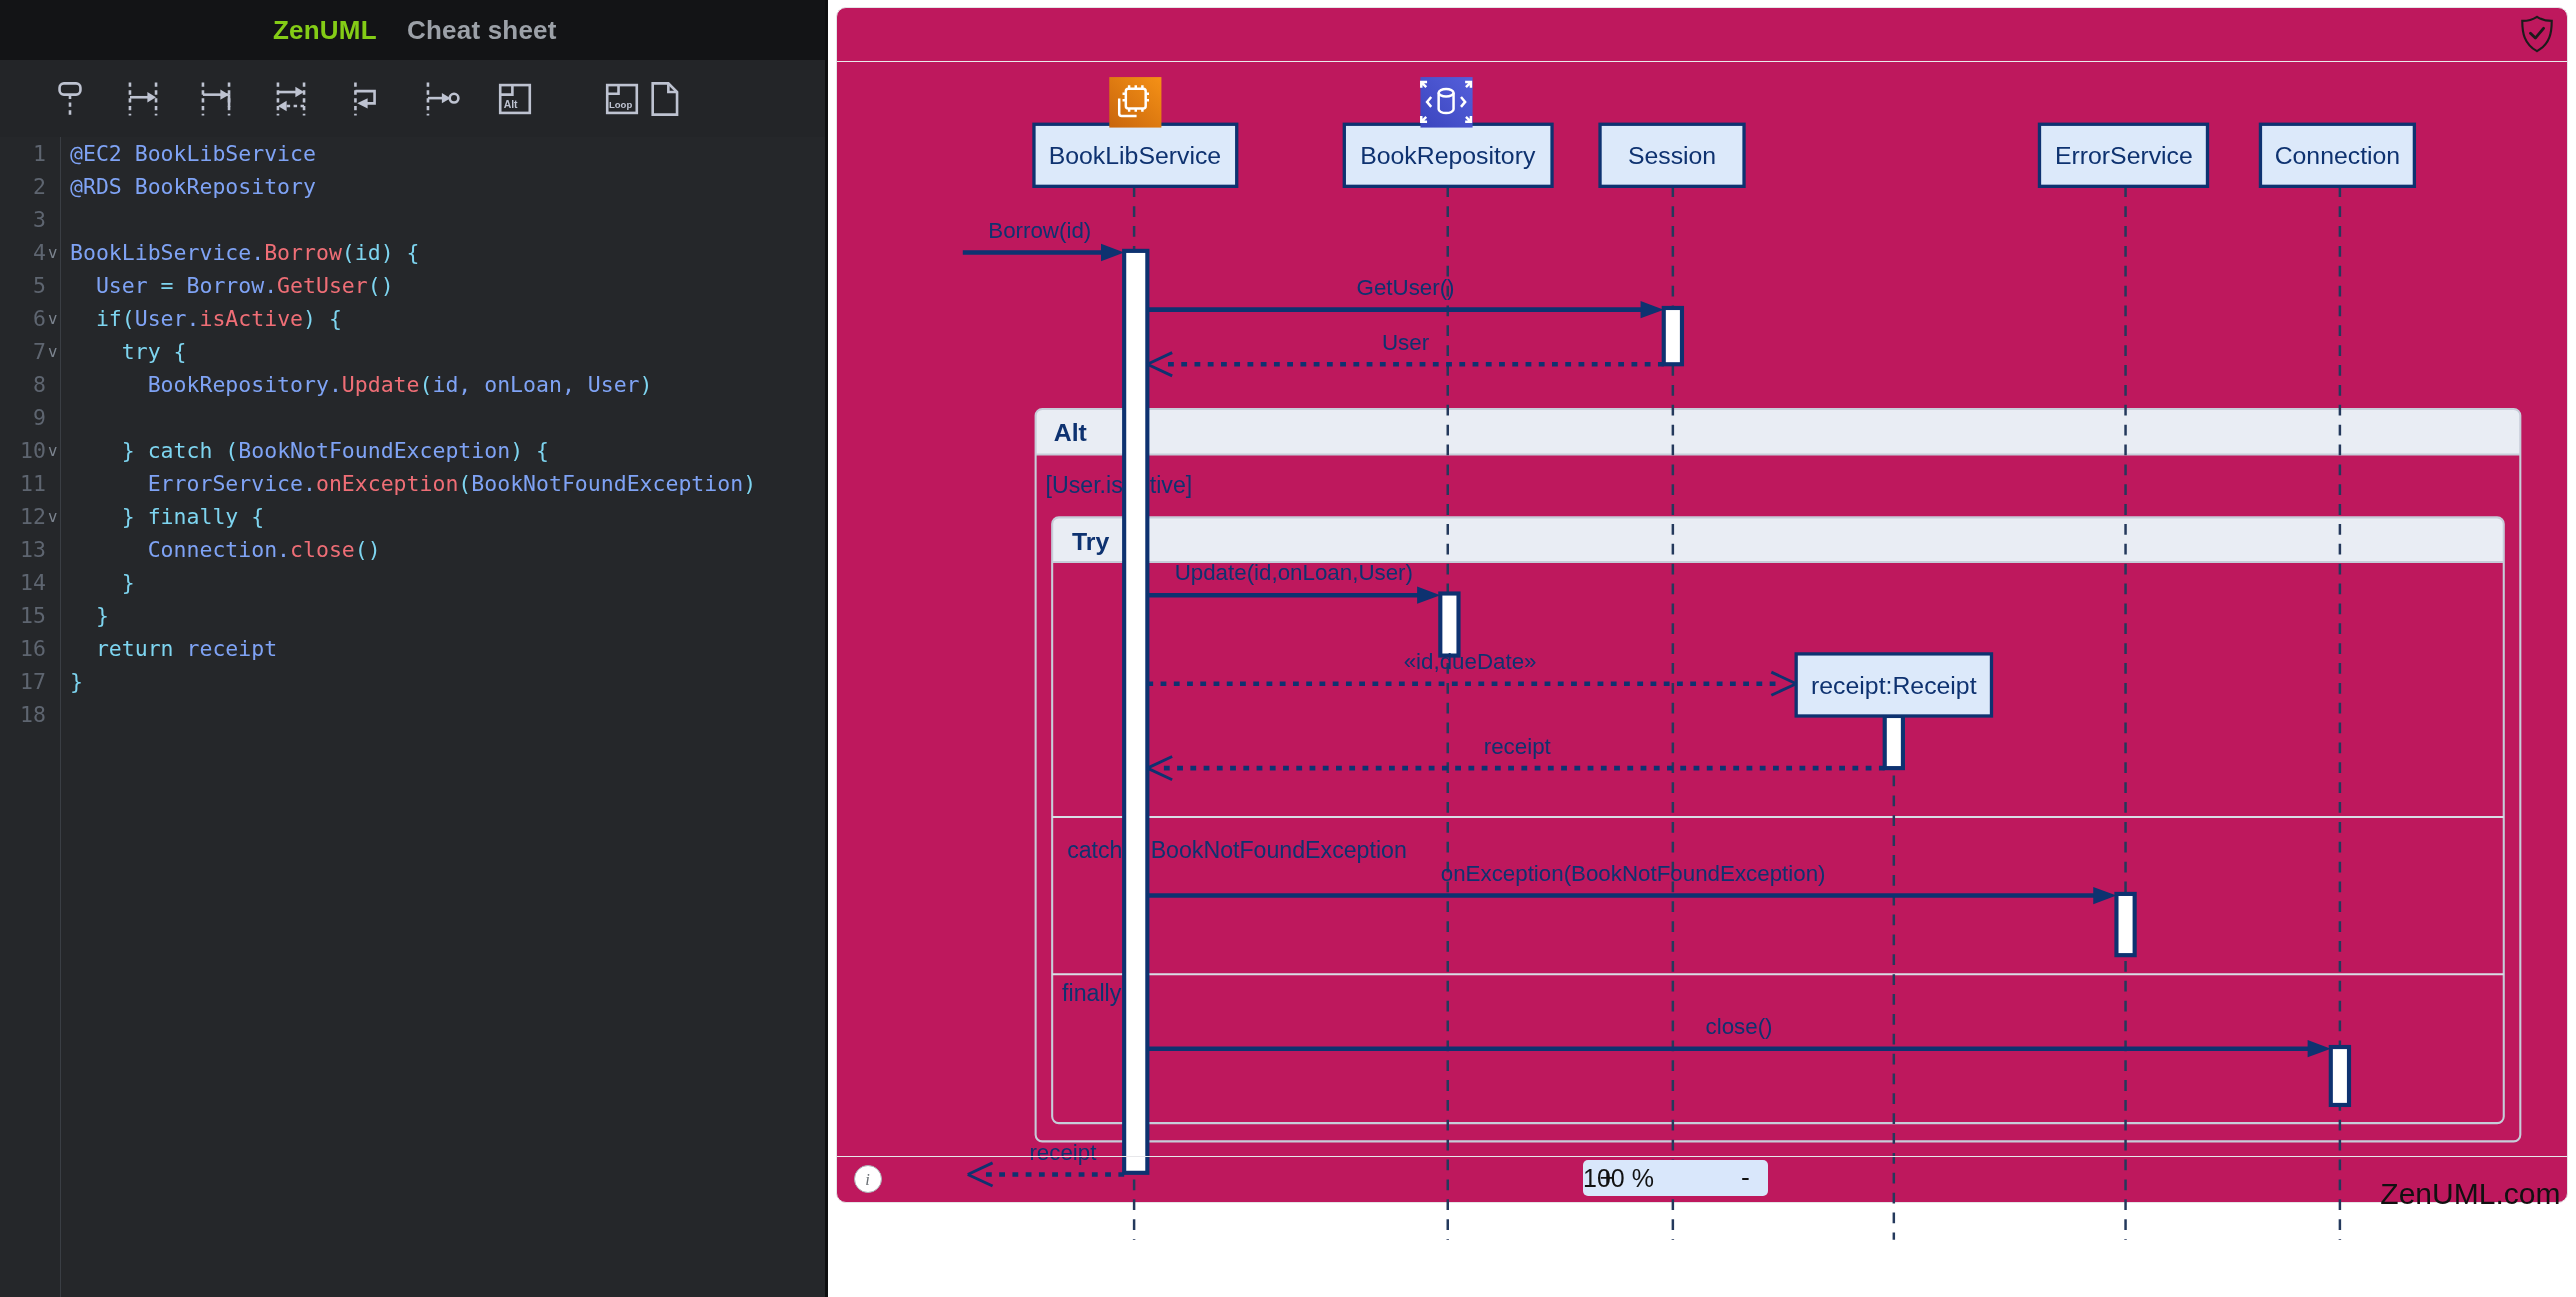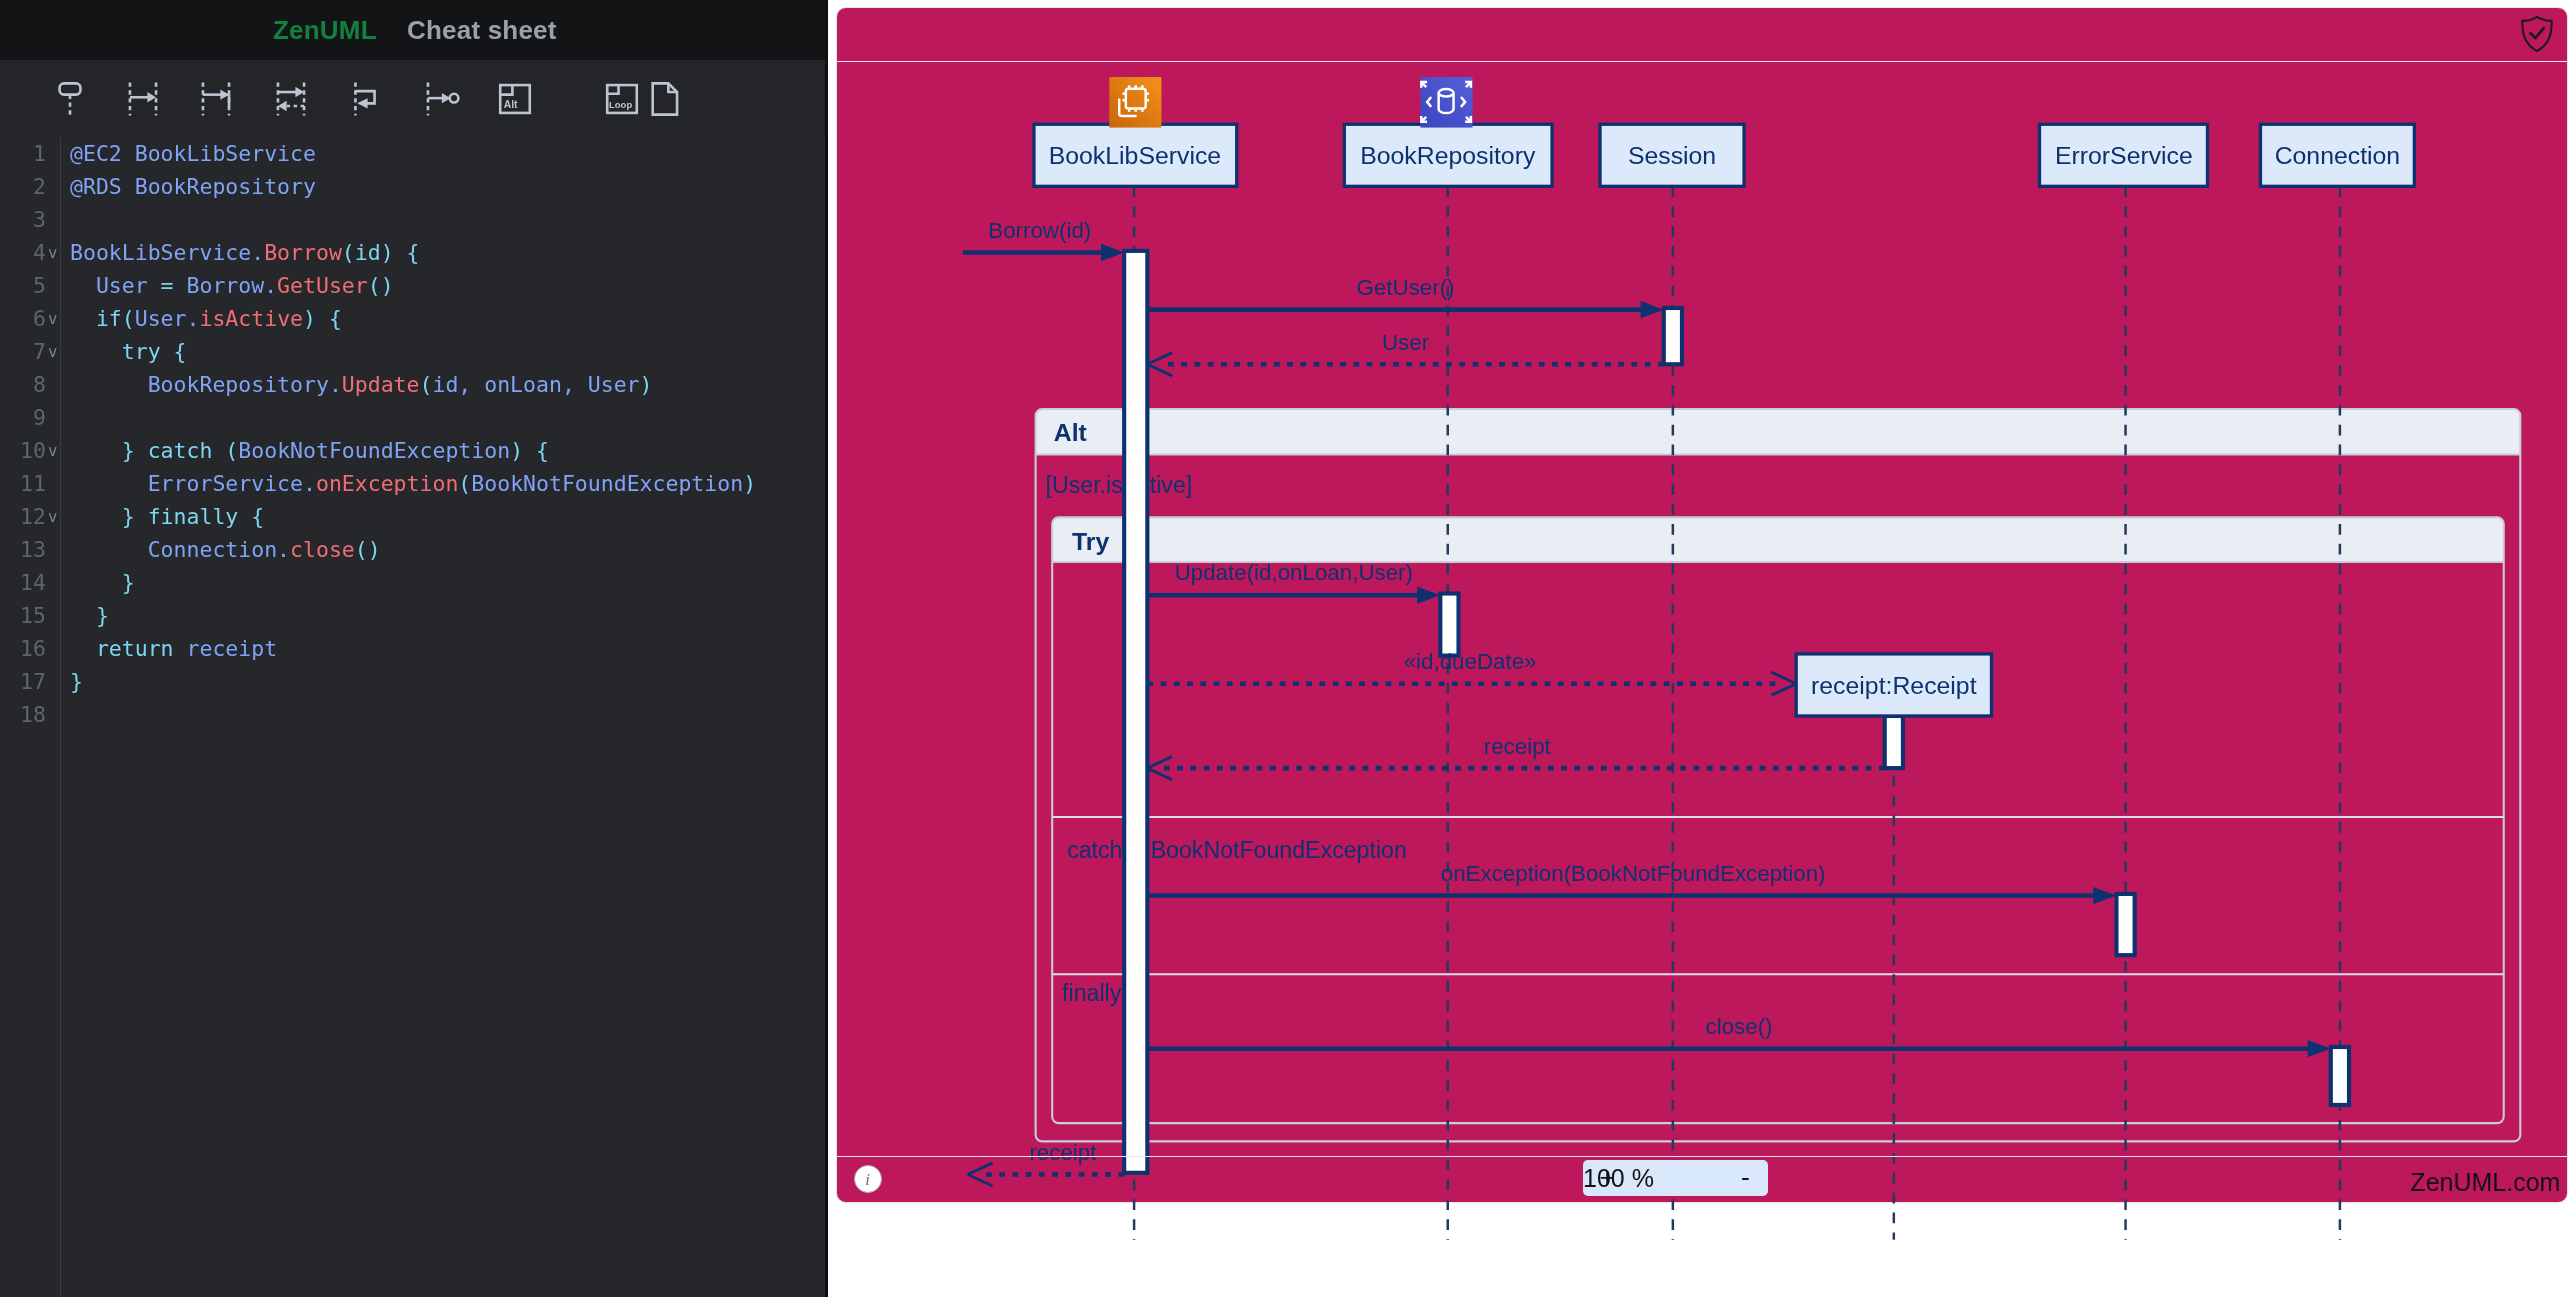--- a/index.html
+++ b/index.html
@@ -2,21 +2,21 @@
 <html style="font-size:13.2px"><head>
 <meta charset="utf-8">
 <style>
   html,body{margin:0;padding:0;background:#fff;}
   body{width:2576px;height:1298px;position:relative;font-family:"Liberation Sans",sans-serif;overflow:hidden;}
 
   
   .editor{position:absolute;left:0;top:0;width:828px;height:1298px;background:#25272A;}
   .editor-header{position:absolute;left:0;top:0;width:828px;height:60px;background:#131416;}
   .tab{position:absolute;top:0;height:60px;line-height:60px;font-size:26px;letter-spacing:0.2px;}
-  .tab-zenuml{left:273px;color:#15803d;font-weight:bold;}
+  .tab-zenuml{left:273px;color:#84cc16;font-weight:bold;}
   .tab-cheat{left:407px;color:#9CA1A8;font-weight:600;}
   .toolbar{position:absolute;left:0;top:60px;width:828px;height:77px;background:#232528;}
   .tbtn{position:absolute;top:19px;width:40px;height:40px;background:none;border:none;padding:0;cursor:pointer;}
   .tbtn svg{width:40px;height:40px;stroke:#BEC3D1;fill:none;stroke-width:3;}
   .code-wrap{position:absolute;left:0;top:137px;width:828px;bottom:0;font-family:"DejaVu Sans Mono",monospace;font-size:21.5px;}
   .crow{position:relative;height:33px;line-height:33px;white-space:pre;}
   .ln{position:absolute;left:0;width:46px;text-align:right;color:#5E6570;}
   .fold{position:absolute;left:48px;width:13.2px;color:#7D8590;font-size:15.7px;}
   .ctext{position:absolute;left:70px;}
   .gutterline{position:absolute;left:60px;top:137px;bottom:0;width:0.8px;background:#3A3E44;}
@@ -32,21 +32,21 @@
   .card-footer{position:absolute;left:0;bottom:0;width:100%;height:45px;border-top:1.7px solid #E7E7EA;}
   .info-btn{position:absolute;left:16.6px;top:8.3px;width:28px;height:28px;border:1.7px solid #ABAFB5;border-radius:50%;
             background:#fff;color:#6B7075;font-size:16.6px;font-family:"Liberation Serif",serif;font-style:italic;
             text-align:center;line-height:26px;cursor:pointer;}
   .zoom-ctrl{position:absolute;left:746px;top:3.3px;width:185px;height:36px;background:#D9E7FB;border-radius:5px;
              color:#111;font-size:25px;}
   .zoom-ctrl .zminus,.zoom-ctrl .zplus{position:absolute;top:0;height:36px;line-height:35px;background:none;border:none;
              font-size:26.5px;color:#111;cursor:pointer;padding:0 6.6px;}
   .zplus{left:10px;} .zminus{right:11.6px;}
   .zval{position:absolute;left:0;right:0;text-align:left;line-height:36px;}
-  .brand{position:absolute;right:6.6px;top:11px;font-size:25px;color:#111;cursor:pointer;}
+  .brand{position:absolute;right:6.6px;top:20px;font-size:30px;color:#111;cursor:pointer;}
 
   
   .dmsg{font-size:27px;fill:#0E3270;}
   .dpart{font-size:30px;fill:#0E3270;font-weight:500;}
   .dfrag{font-size:30px;fill:#0E3270;font-weight:bold;}
   .dcond{font-size:28px;fill:#0E3270;}
 </style>
 </head>
 <body>
 

